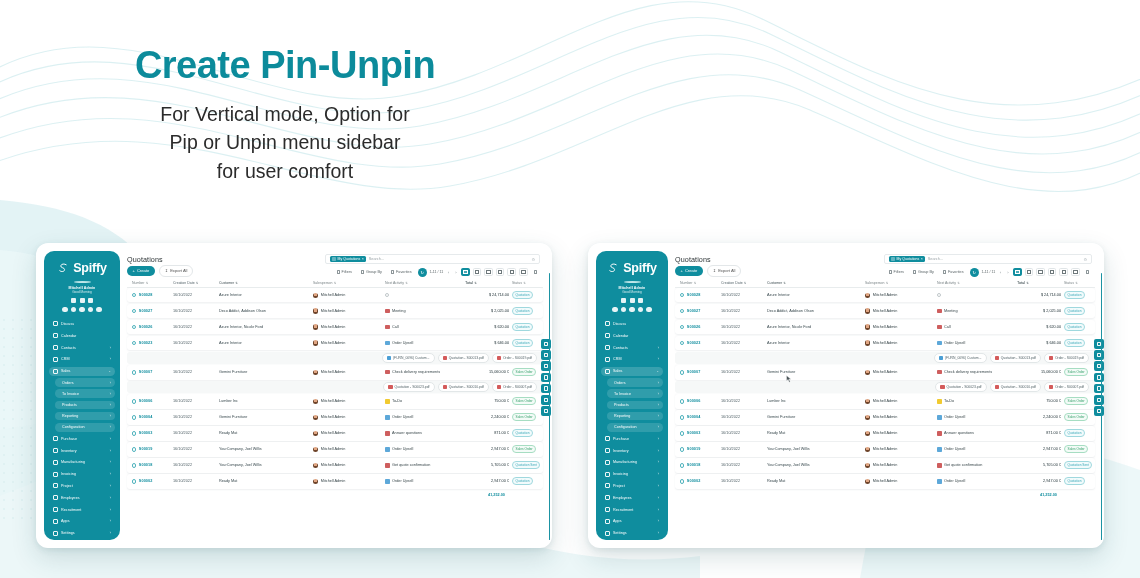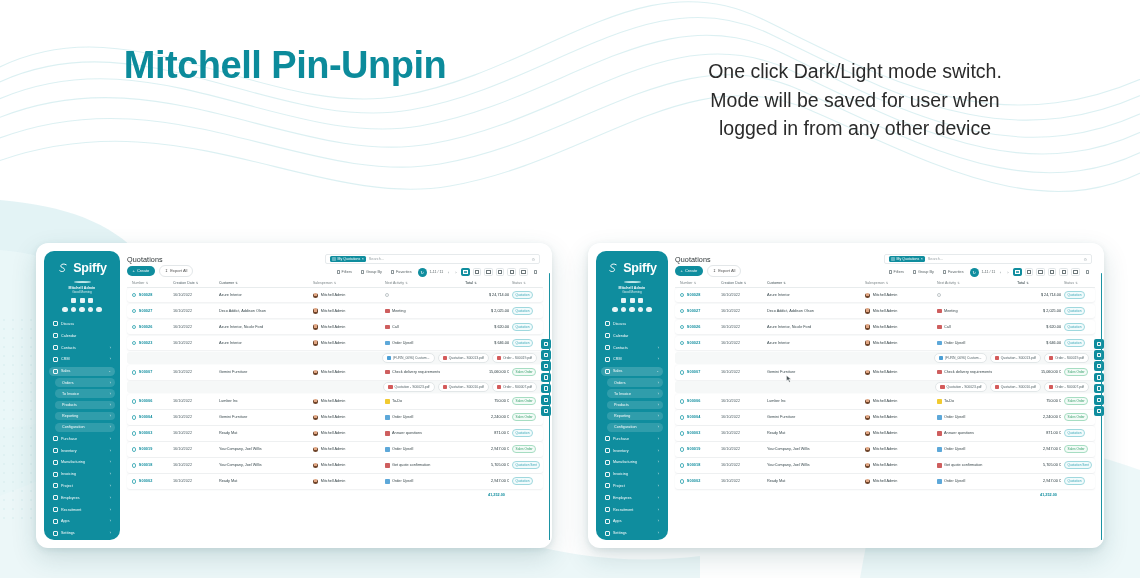--- a/index.html
+++ b/index.html
@@ -444,26 +444,26 @@
         <circle cx="49" cy="518" r="1"></circle>
         <circle cx="58" cy="518" r="1"></circle>
         <circle cx="67" cy="518" r="1"></circle>
         <circle cx="76" cy="518" r="1"></circle>
       </g>
   </g>
 </svg>
 
 <div class="headings">
   <div class="head-col">
-    <h1>Mitchell Pin-Unpin</h1>
+    <h1>Create Pin-Unpin</h1>
+    <p style="white-space:pre-line">For Vertical mode, Option for
+Pip or Unpin menu sidebar
+for user comfort</p>
   </div>
   <div class="head-col">
-    <p style="white-space:pre-line">One click Dark/Light mode switch.
-Mode will be saved for user when
-logged in from any other device</p>
   </div>
 </div>
 
 <div class="mock left" id="mock-left">
     <div class="sb">
     <div class="logo">
       <svg viewBox="0 0 24 24">
           <path d="M17 5c-3-2-9-2-10 2s7 3 7 7-6 5-9 2" fill="none" stroke="#fff" stroke-width="1.8" stroke-linecap="round"></path>
         </svg>
       <span>Spiffy</span>

